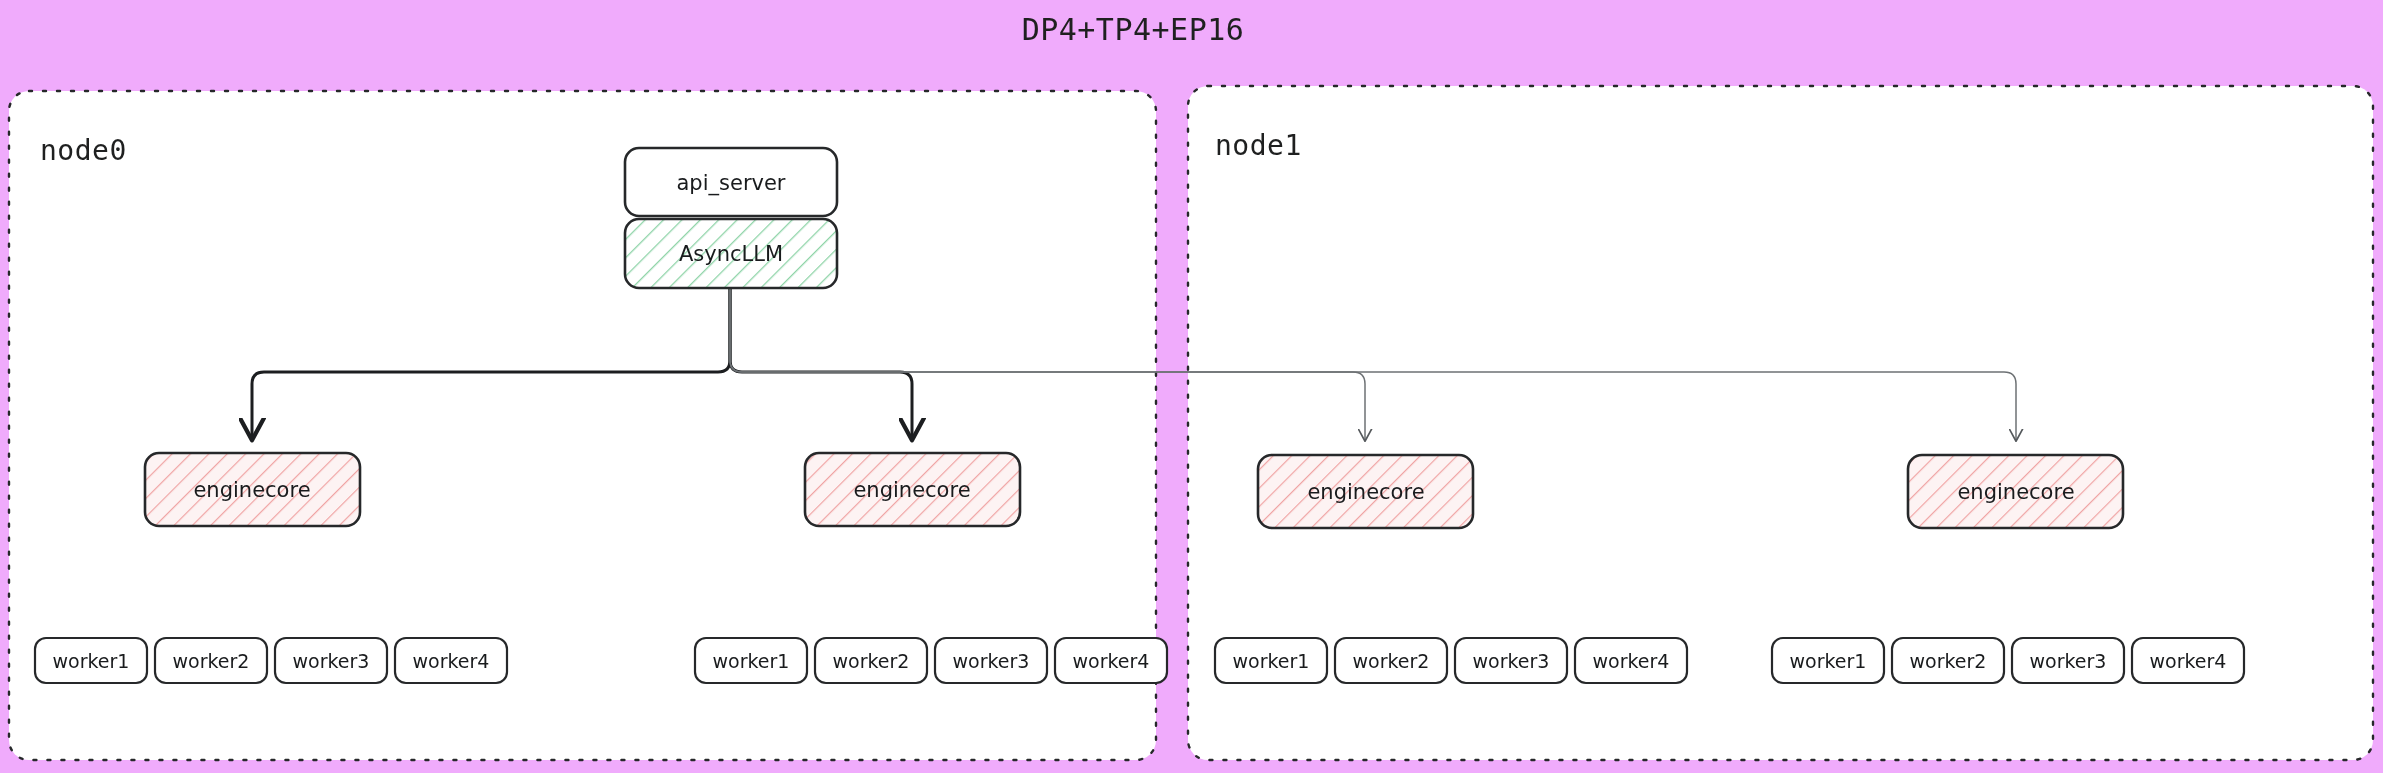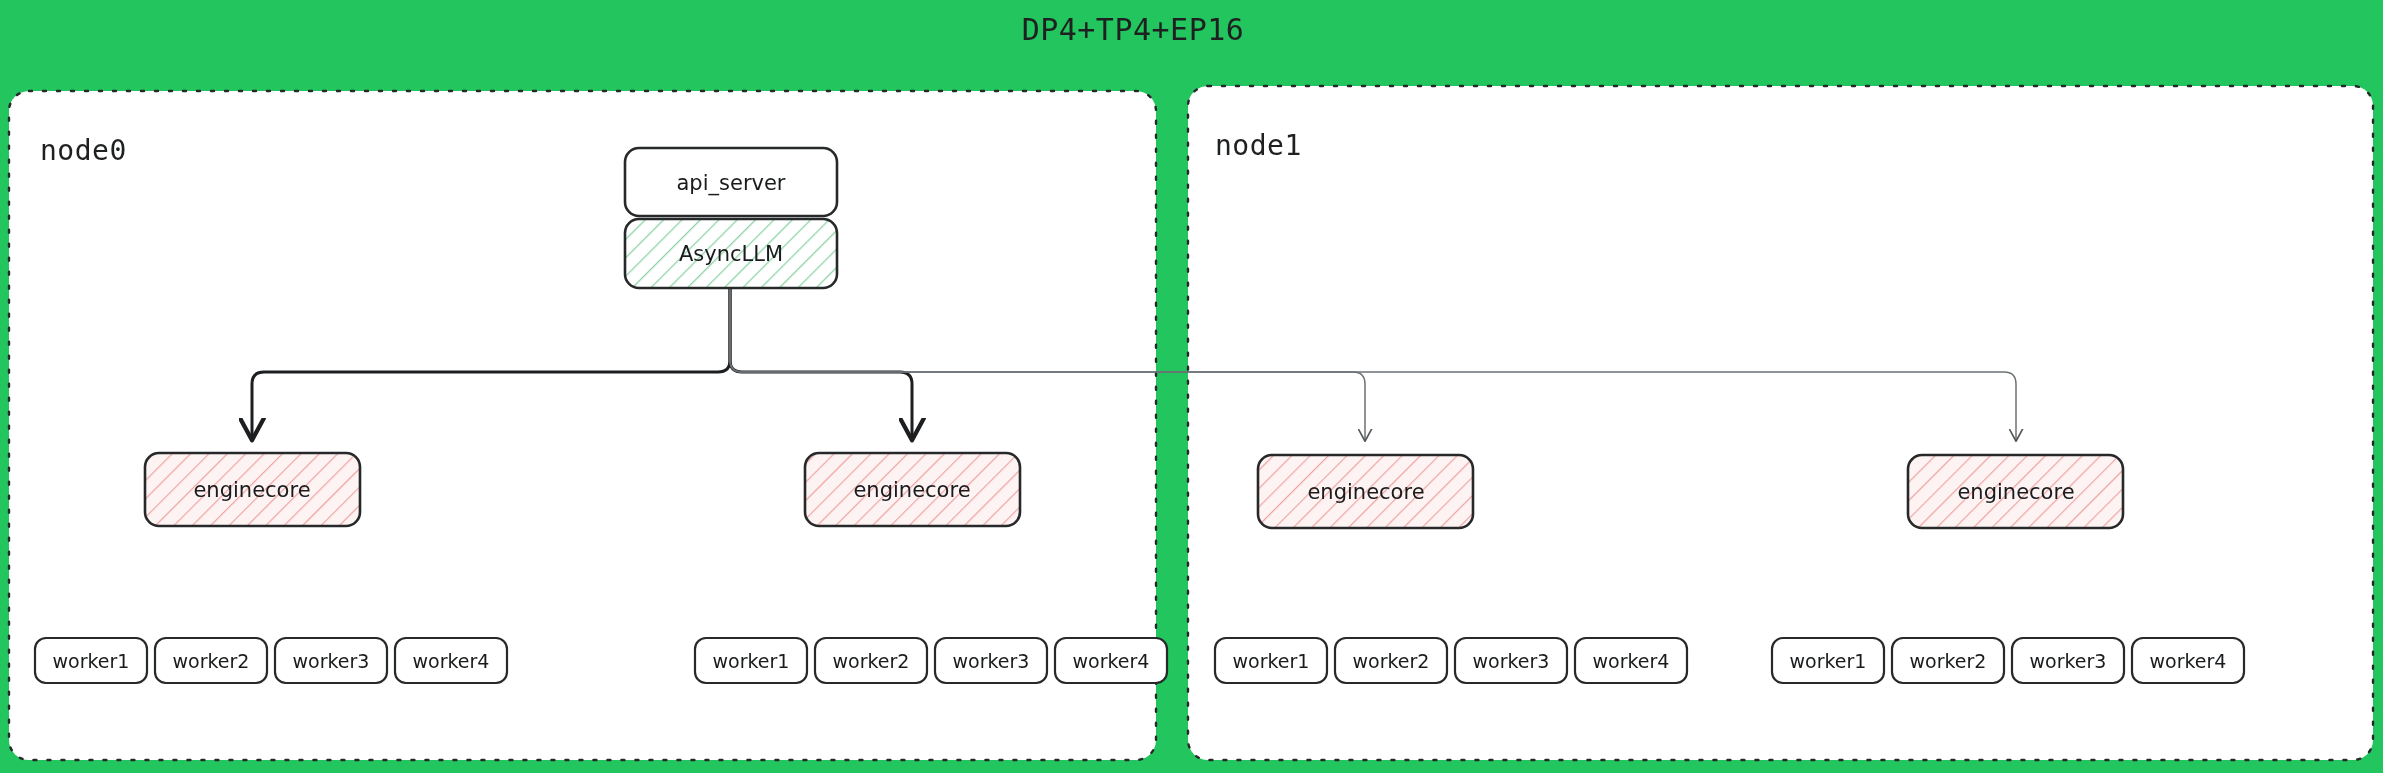--- a/index.html
+++ b/index.html
@@ -7,21 +7,21 @@
     padding: 0;
     background: #ffffff;
   }
   body {
     font-family: "DejaVu Sans", sans-serif;
   }
   #canvas {
     position: relative;
     width: 2383px;
     height: 773px;
-    background: #22c55e;
+    background: #f0abfc;
     overflow: hidden;
   }
   #diagram-svg {
     position: absolute;
     left: 0;
     top: 0;
     width: 2383px;
     height: 773px;
   }
   .title-text {

